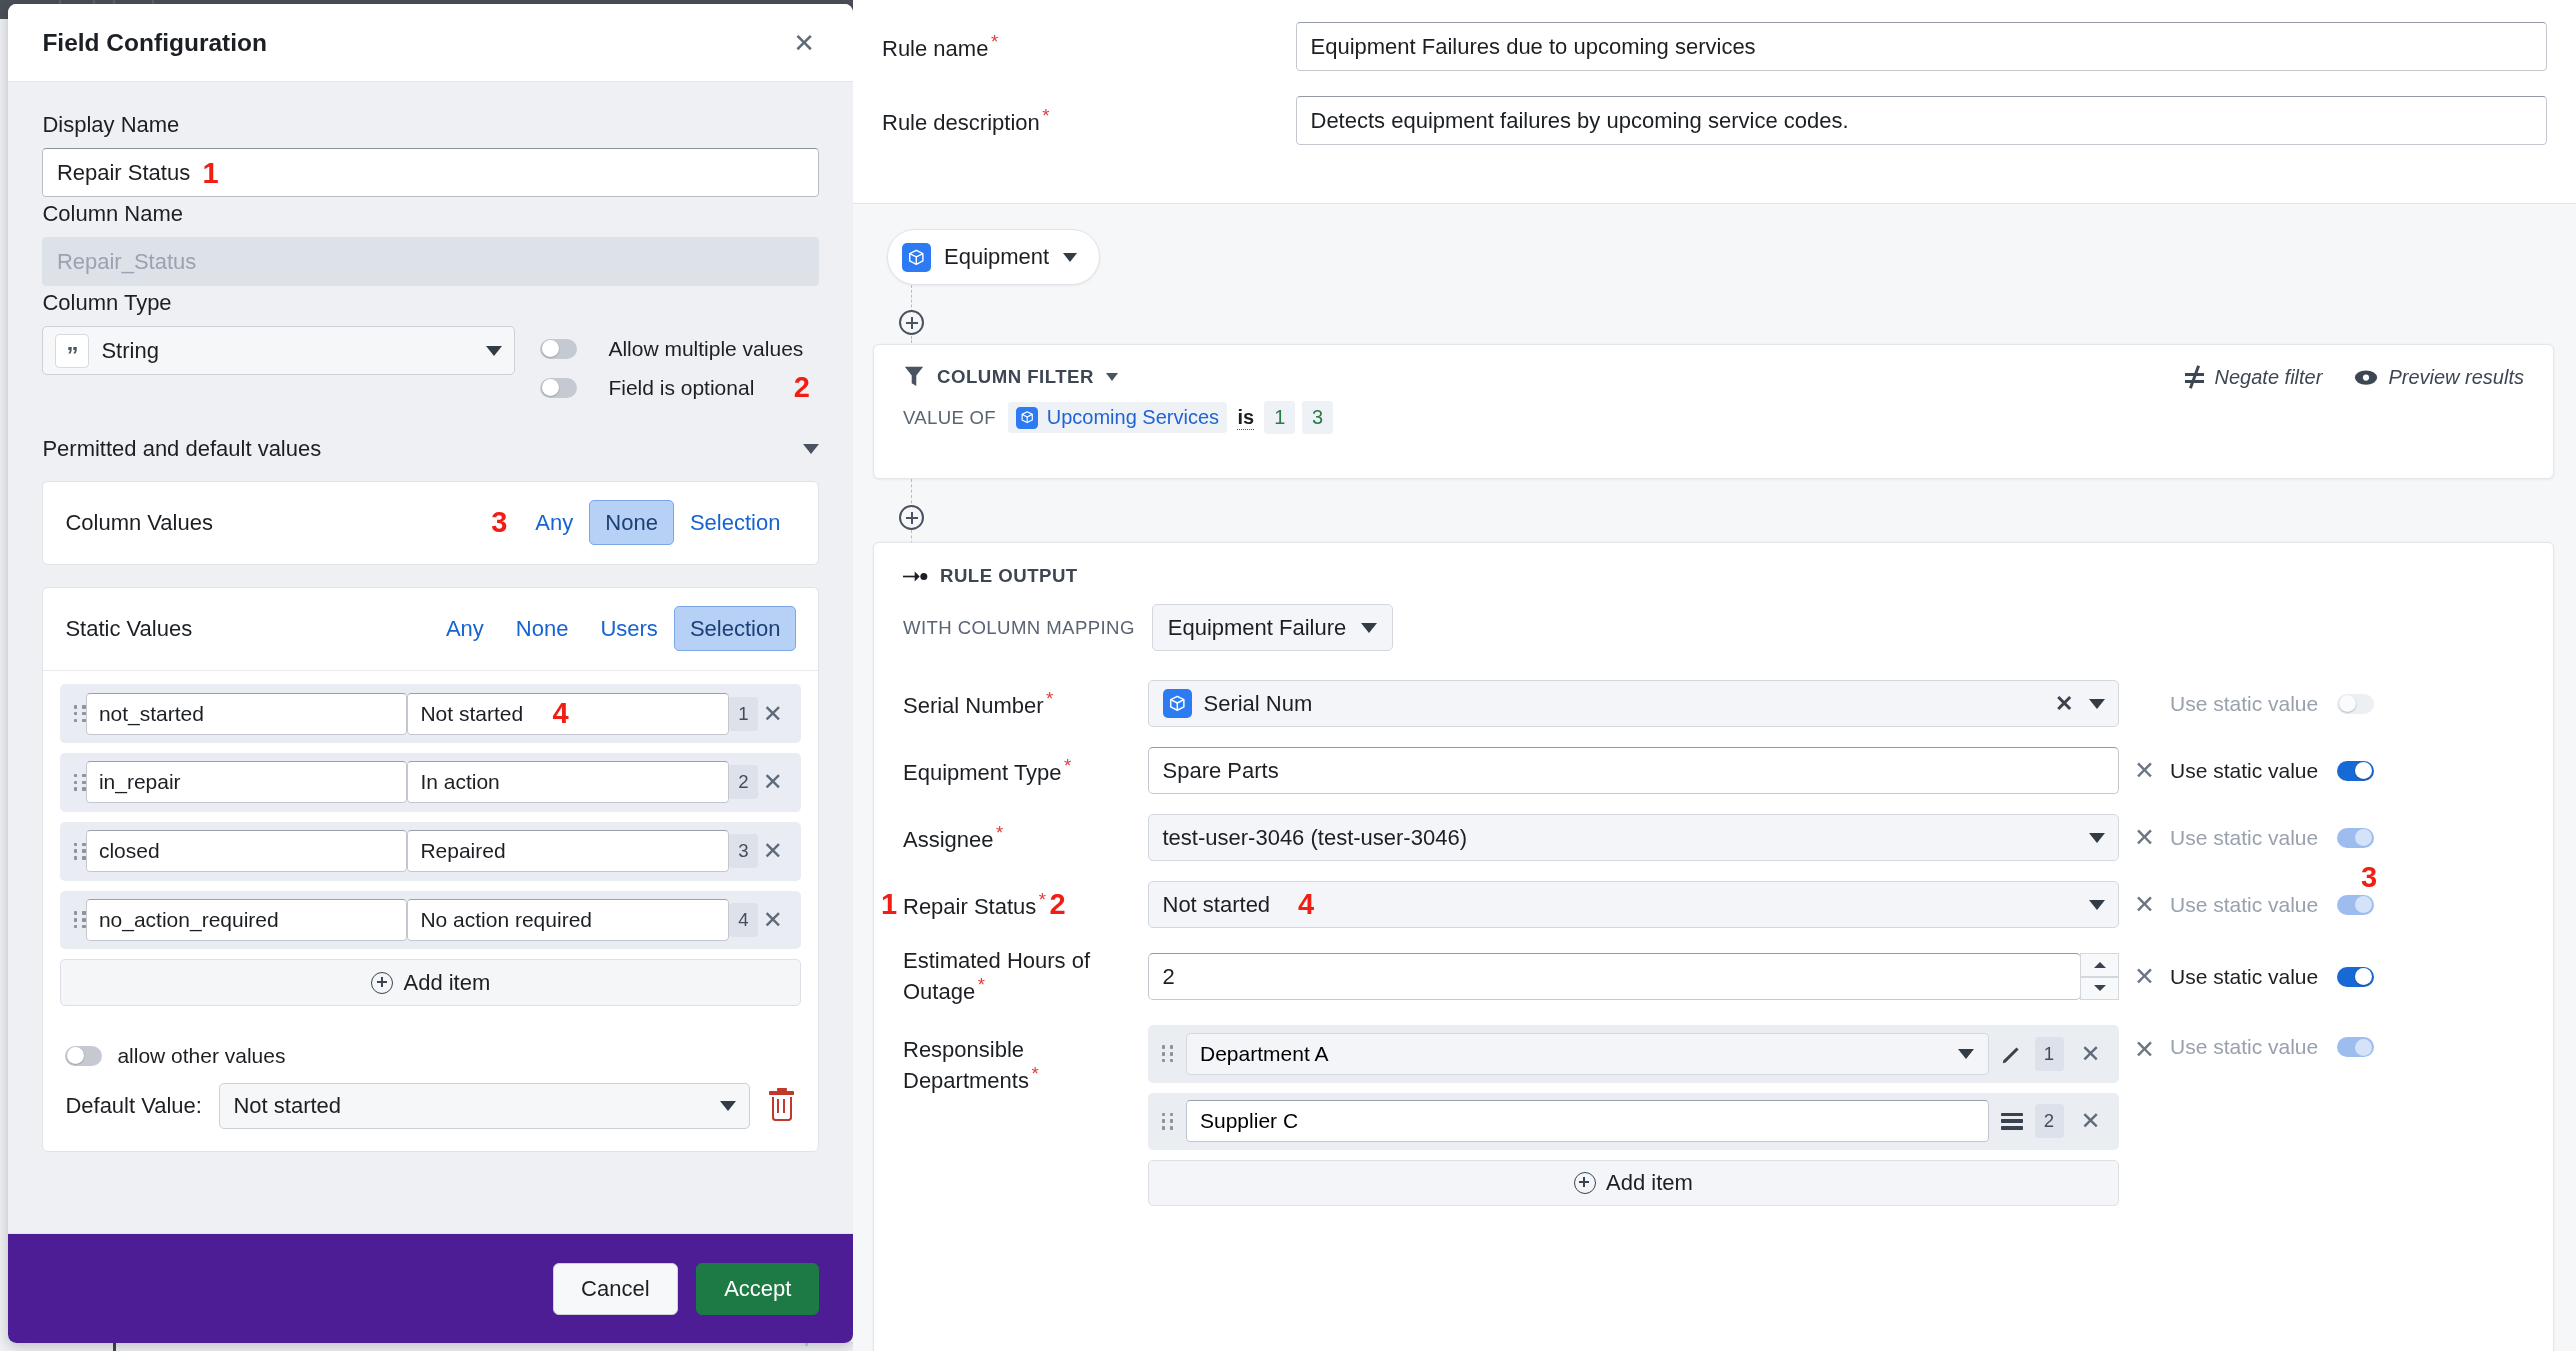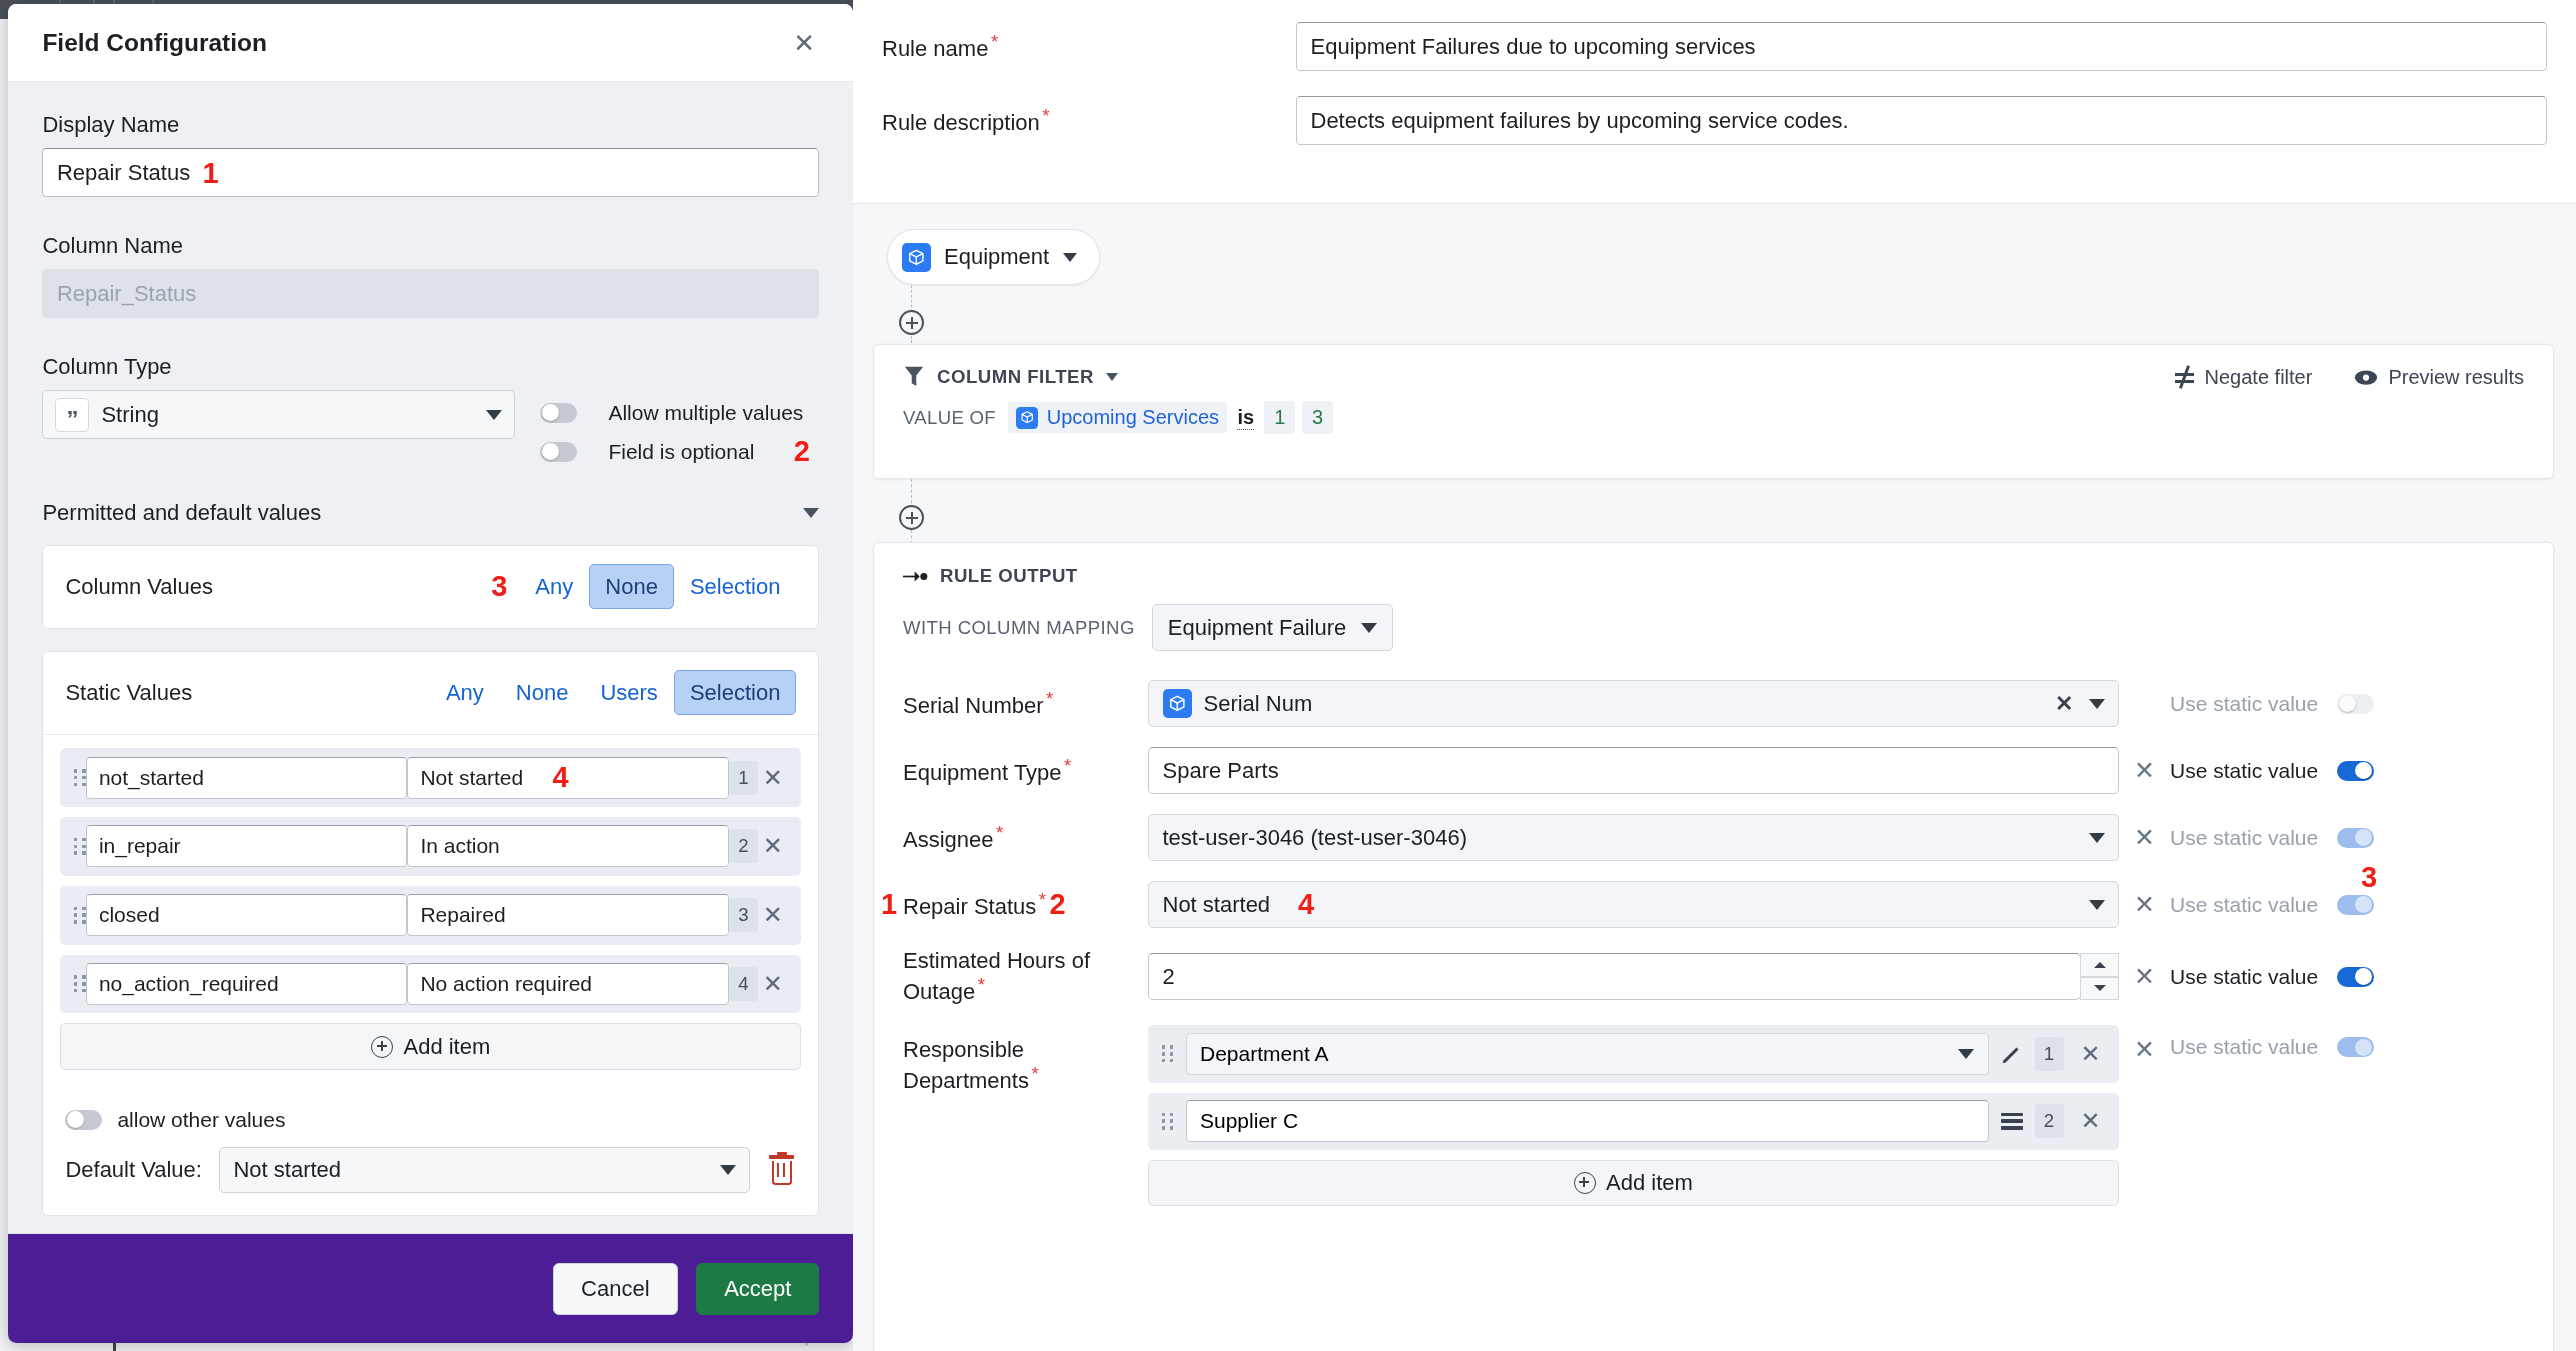--- a/index.html
+++ b/index.html
@@ -63,21 +63,21 @@
   .text-input {
     width:100%; height:49px; background:#fff; border:0.8px solid #b9bec6;
     border-top-color:#8a919b; border-radius:4.2px; font-size:22px; color:#1c1f23;
     padding:0 13.5px; font-family:inherit; position:relative;
   }
   .text-input.readonly { background:#dde1e8; border-color:#dde1e8; color:#9aa3af; }
   .num-badge-red {
     color:#f01e14; font-weight:700; font-size:29px; position:absolute; pointer-events:none;
     font-family:"Liberation Sans", sans-serif;
   }
-  .row-gap { margin-bottom:36px; }
+  .row-gap { margin-bottom:4px; }
 
   .coltype-row { display:flex; align-items:flex-start; gap:25px; }
   .coltype-left { width:473px; }
   .select-box {
     width:100%; height:49px; background:#f5f7f9; border:0.8px solid #ccd1d8;
     border-radius:5px; display:flex; align-items:center; padding:0 12px;
     font-size:22px; color:#1c1f23; position:relative;
   }
   .quote-icon {
     width:34px; height:34px; border:0.8px solid #d5dae1; border-radius:4.2px; background:#fff;
@@ -183,21 +183,21 @@
 
   .panel-card {
     position:absolute; background:#fff; border:0.8px solid #e3e7ec; border-radius:6px;
     box-shadow:0 0.8px 2.5px rgba(0,0,0,.06);
   }
   .filter-card { left:20px; top:140px; width:1681px; height:135px; }
   .filter-head { display:flex; align-items:center; padding:20px 29px 0 29px; }
   .funnel { width:22px; height:24px; flex:0 0 auto; margin-right:12px; }
   .sect-label { font-size:18.6px; font-weight:700; letter-spacing:0.5px; color:#3d4653; }
   .sect-caret { width:0;height:0;border-left:6.8px solid transparent;border-right:6.8px solid transparent;border-top:8.4px solid #4a5360; margin-left:12px; }
-  .filter-actions { margin-left:auto; display:flex; align-items:flex-start; gap:42px; }
+  .filter-actions { margin-left:auto; display:flex; align-items:flex-start; gap:32px;font-style:italic; }
   .fa-item { display:flex; align-items:center; gap:10px; font-size:20px; color:#3d4653; cursor:pointer; }
   .neq-icon { width:20px; height:20px; position:relative; flex:0 0 auto;}
   .neq-icon:before{content:"";position:absolute;left:0.8px;top:6px;width:18.6px;height:3px;background:#3d4653;}
   .neq-icon:after{content:"";position:absolute;left:0.8px;top:12.7px;width:18.6px;height:3px;background:#3d4653;}
   .neq-slash{position:absolute;left:8.4px;top:-1.7px;width:3px;height:24px;background:#3d4653;transform:rotate(20deg);}
   .eye-icon { width:24px; height:17px; position:relative; flex:0 0 auto; }
   .filter-expr { display:flex; align-items:center; gap:0; padding:12px 29px 0 29px; }
   .expr-kw { font-size:18.6px; color:#5a6472; letter-spacing:0.3px; margin-right:12px; }
   .expr-col { display:flex; align-items:center; gap:8.4px; background:#eef1f5; border-radius:3.4px; padding:4.2px 8.4px; }
   .expr-col .cube-icon { width:22px; height:22px; border-radius:4.2px; }

